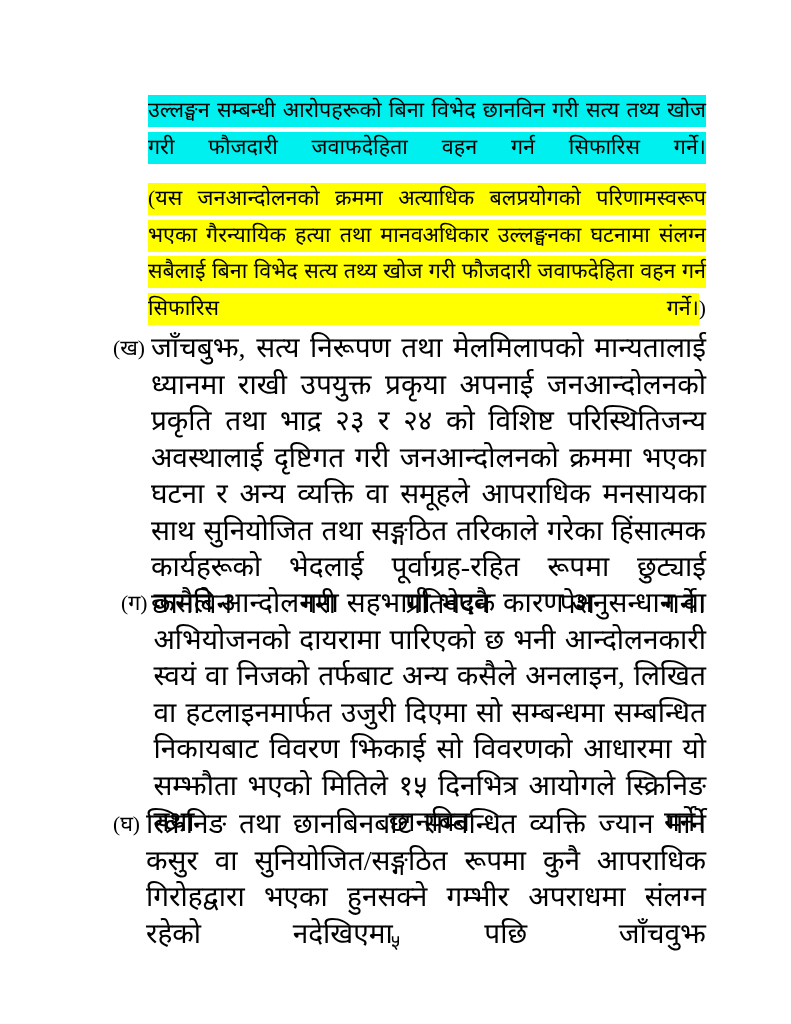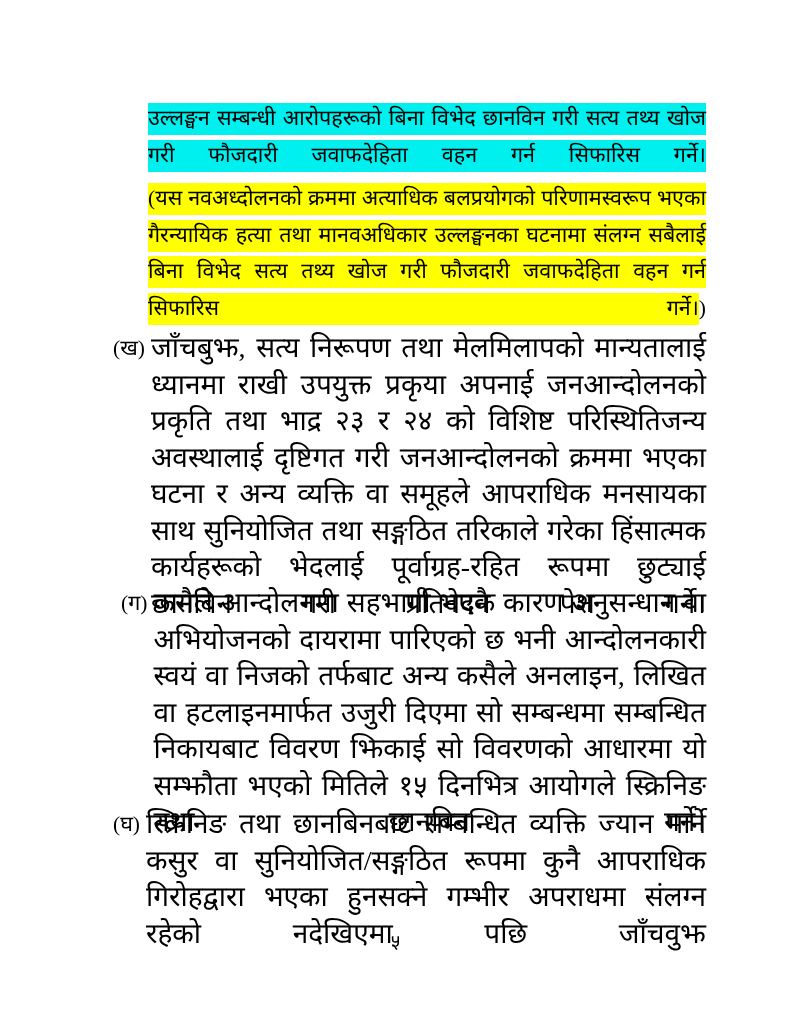--- a/index.html
+++ b/index.html
@@ -52,21 +52,21 @@
     text-align: justify;
   }
   .hl-block .para::after {
     content: "";
     display: inline-block;
     width: 100%;
     height: 0;
   }
 
   .hl-cyan {
-    top: 100px;
+    top: 92px;
   }
   .hl-yellow {
     top: 180px;
   }
 
   
   .mark-cyan {
     background: #00efef;
     box-decoration-break: clone;
     -webkit-box-decoration-break: clone;
@@ -132,21 +132,21 @@
 
 <div class="page">
 
   <div class="content">
 
     <div class="hl-block hl-cyan">
       <p class="para"><span class="mark-cyan">उल्लङ्घन सम्बन्धी आरोपहरूको बिना विभेद छानविन गरी सत्य तथ्य खोज गरी फौजदारी जवाफदेहिता वहन गर्न सिफारिस गर्ने।</span></p>
     </div>
 
     <div class="hl-block hl-yellow">
-      <p class="para"><span class="mark-yellow">(यस नवअध्दोलनको क्रममा अत्याधिक बलप्रयोगको परिणामस्वरूप भएका गैरन्यायिक हत्या तथा मानवअधिकार उल्लङ्घनका घटनामा संलग्न सबैलाई बिना विभेद सत्य तथ्य खोज गरी फौजदारी जवाफदेहिता वहन गर्न सिफारिस गर्ने।</span><span class="nomark">)</span></p>
+      <p class="para"><span class="mark-yellow">(यस जनआन्दोलनको क्रममा अत्याधिक बलप्रयोगको परिणामस्वरूप भएका गैरन्यायिक हत्या तथा मानवअधिकार उल्लङ्घनका घटनामा संलग्न सबैलाई बिना विभेद सत्य तथ्य खोज गरी फौजदारी जवाफदेहिता वहन गर्न सिफारिस गर्ने।</span><span class="nomark">)</span></p>
     </div>
 
     <div class="clause clause-kha">
       <div class="row">
         <span class="marker">(ख)</span>
         <span class="body">जाँचबुझ, सत्य निरूपण तथा मेलमिलापको मान्यतालाई ध्यानमा राखी उपयुक्त प्रकृया अपनाई जनआन्दोलनको प्रकृति तथा भाद्र २३ र २४ को विशिष्ट परिस्थितिजन्य अवस्थालाई दृष्टिगत गरी जनआन्दोलनको क्रममा भएका घटना र अन्य व्यक्ति वा समूहले आपराधिक मनसायका साथ सुनियोजित तथा सङ्गठित तरिकाले गरेका हिंसात्मक कार्यहरूको भेदलाई पूर्वाग्रह-रहित रूपमा छुट्याई छानबिन गरी प्रतिवेदन पेश गर्ने।</span>
       </div>
     </div>
 
     <div class="clause clause-ga">

